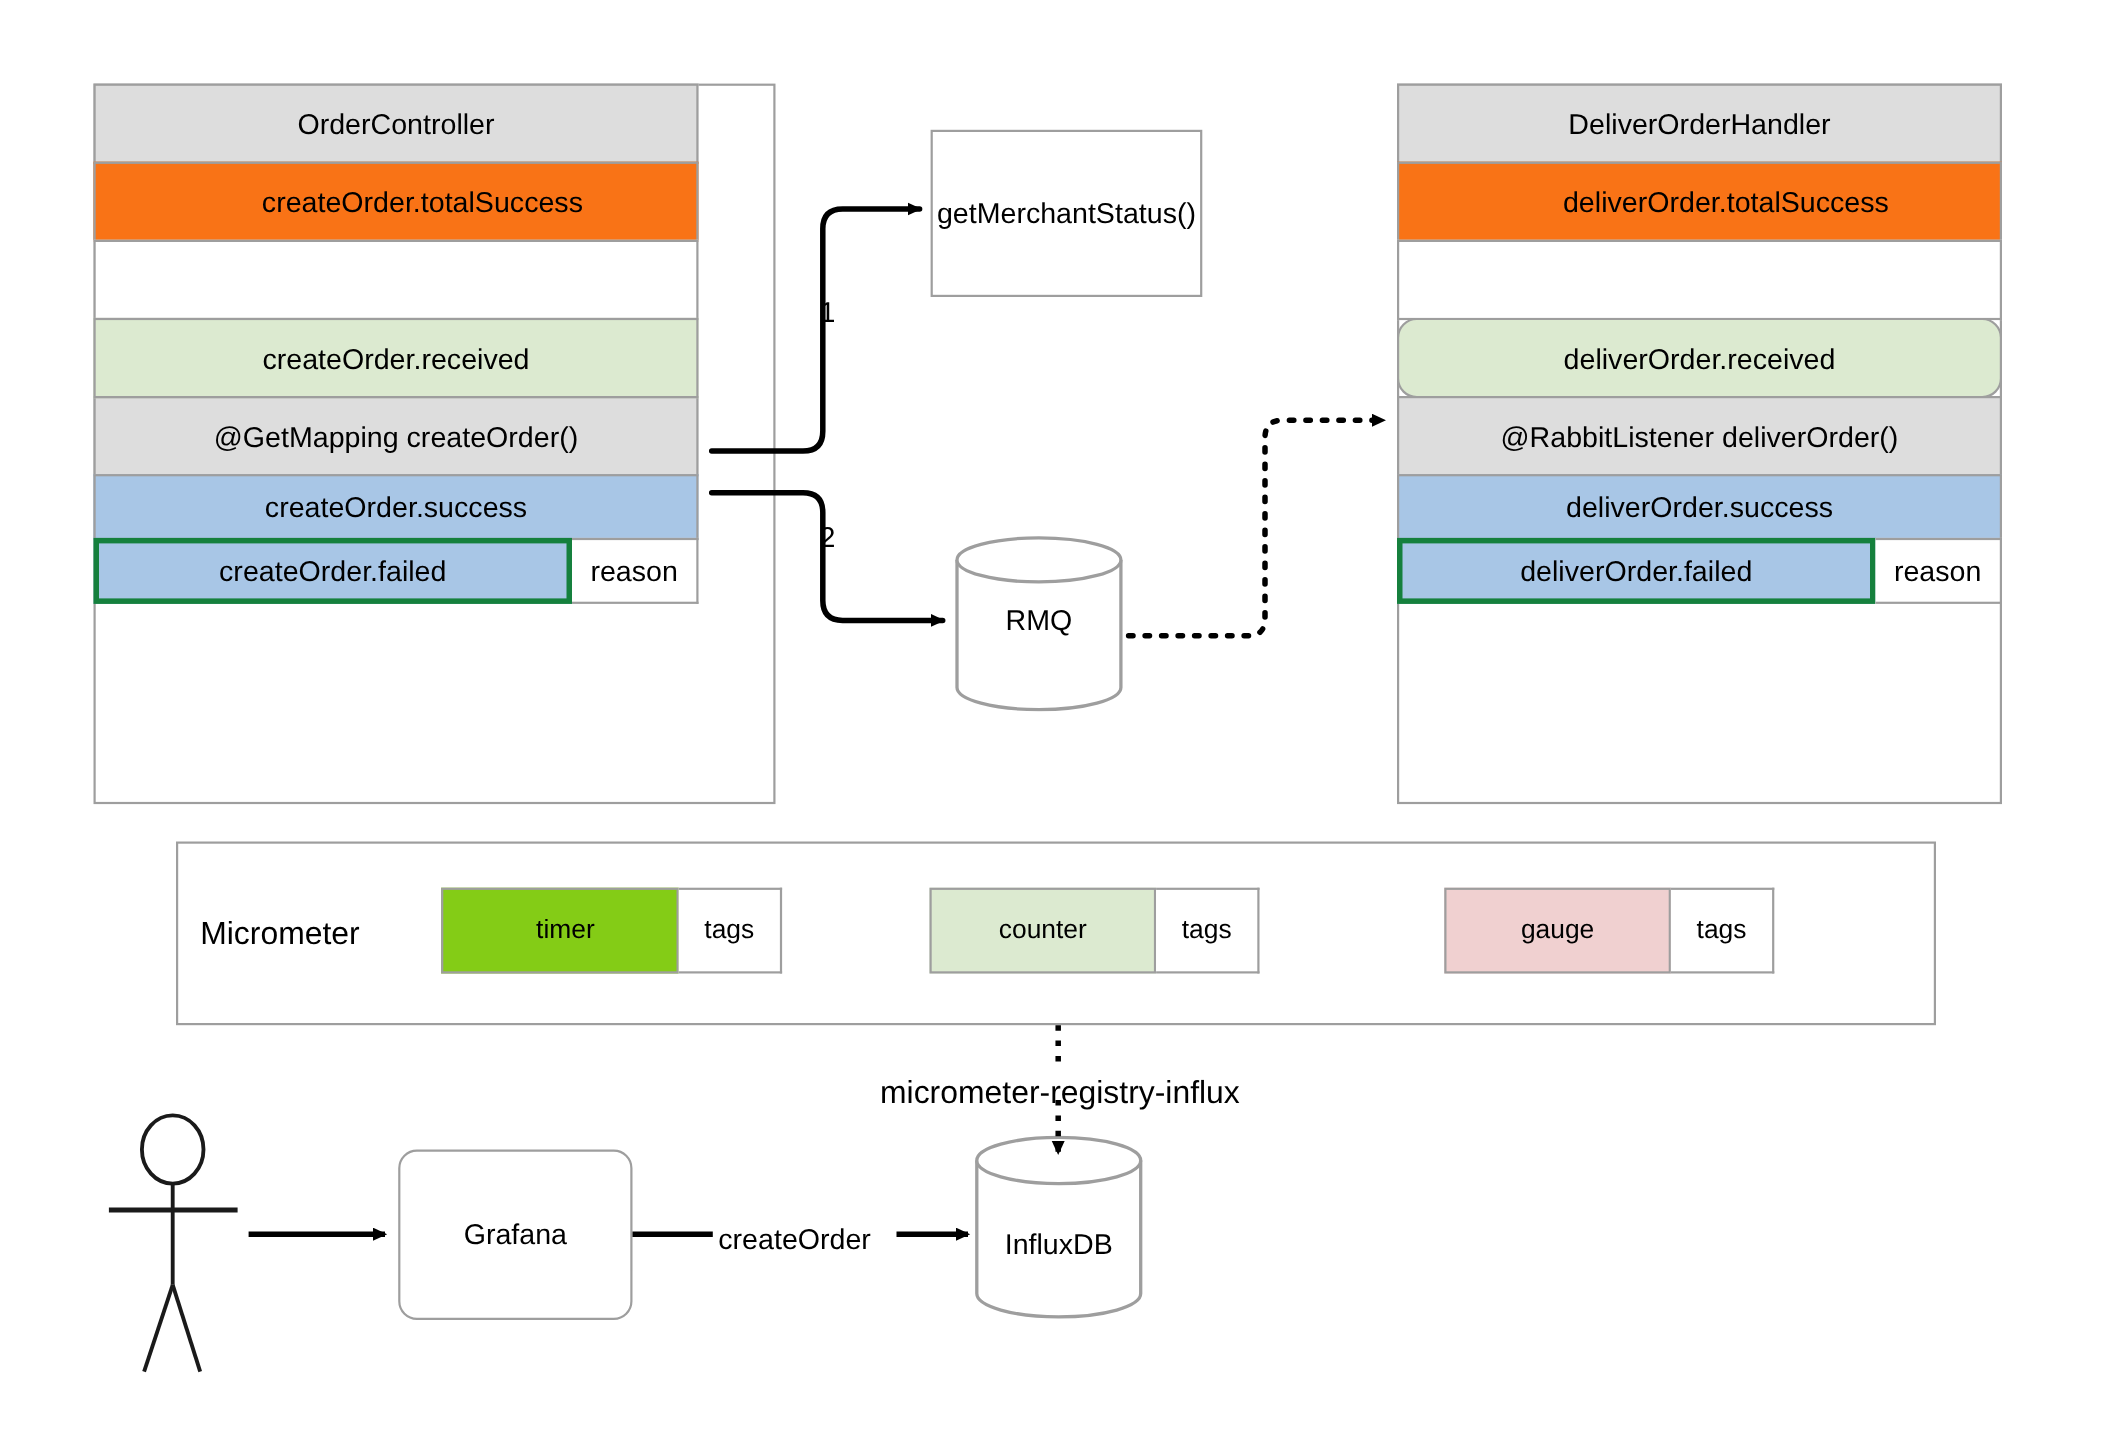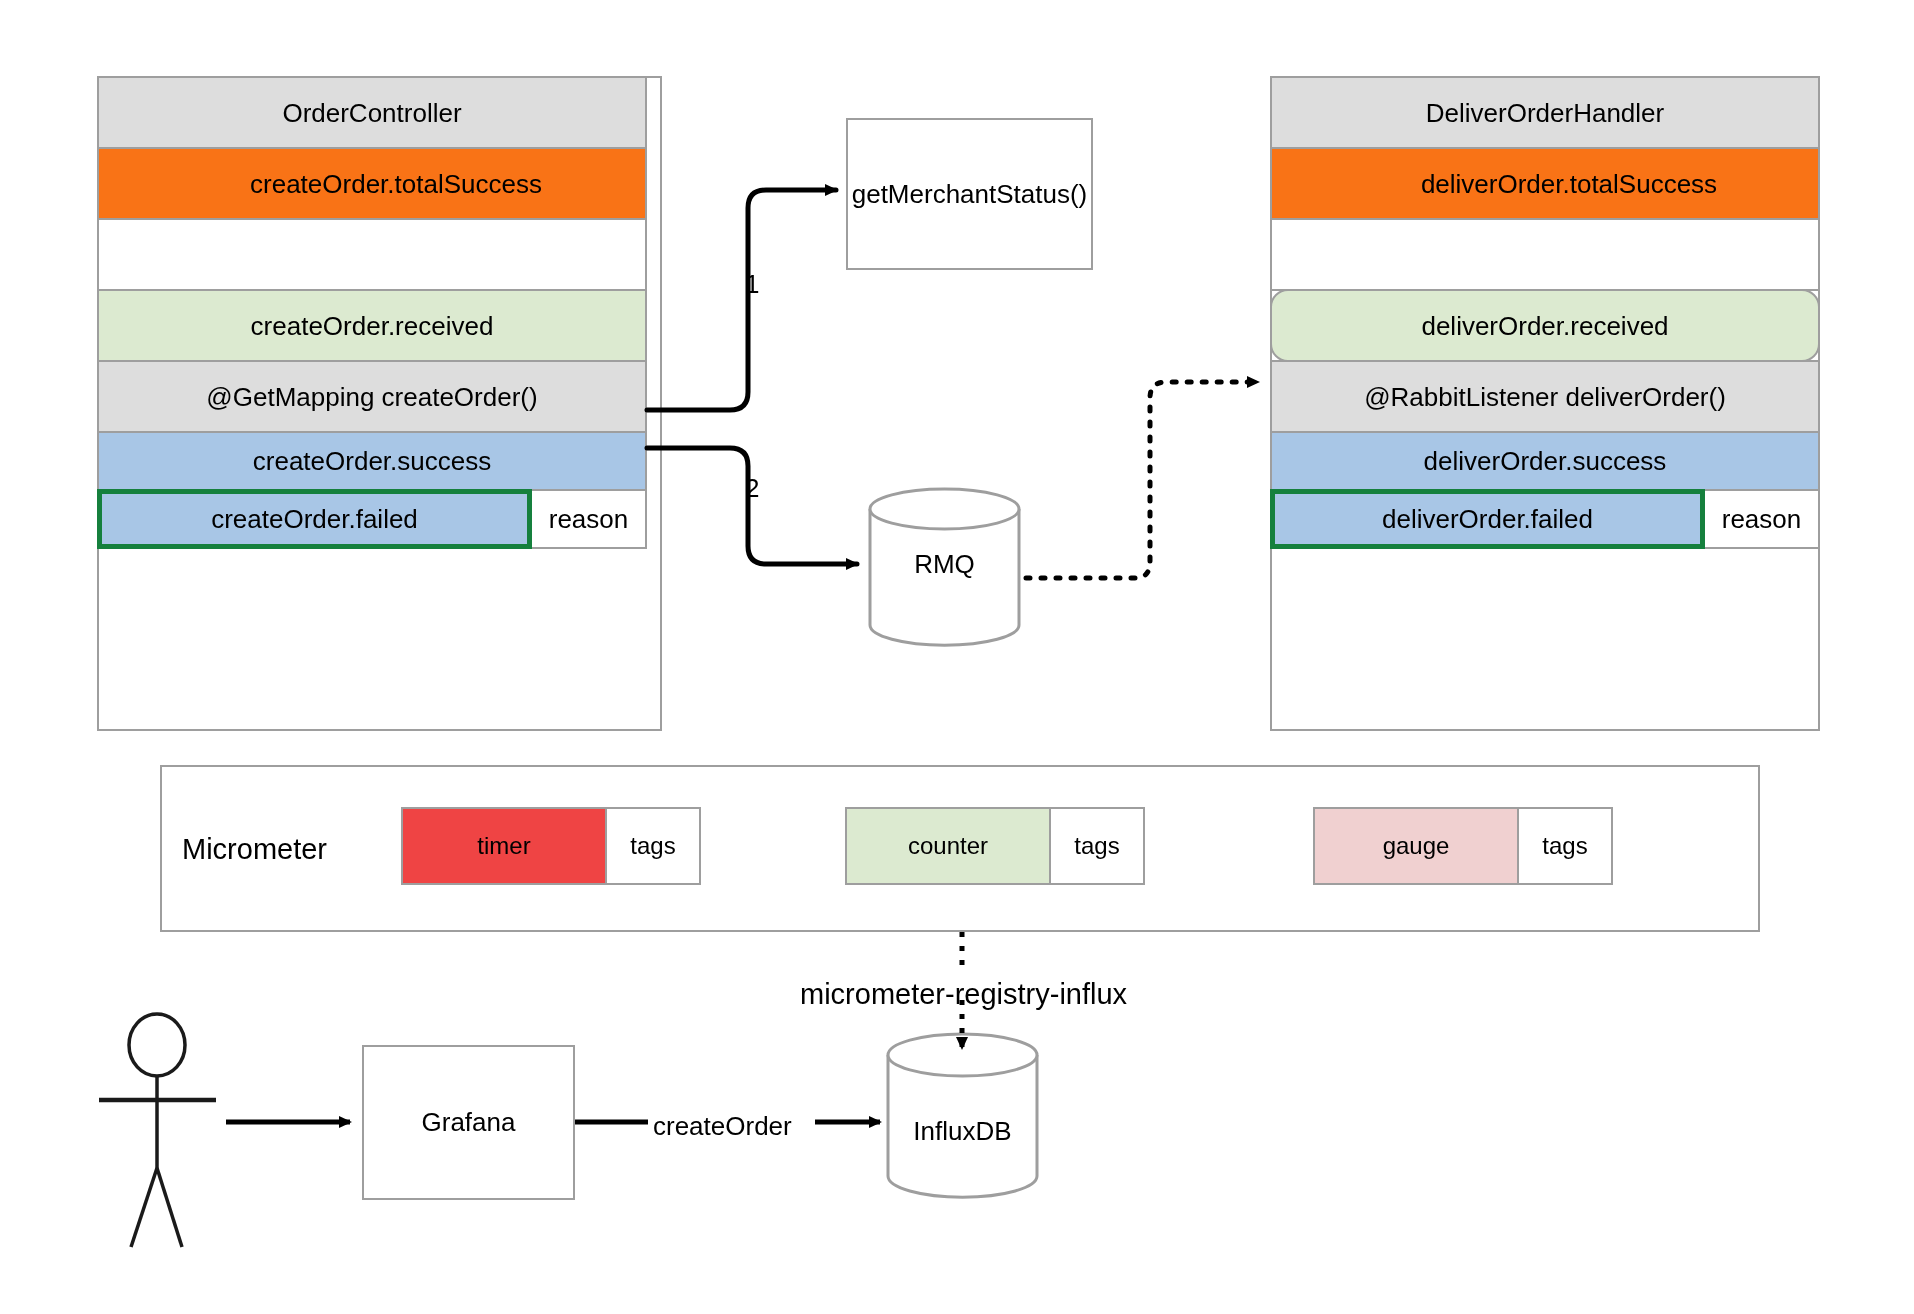--- a/index.html
+++ b/index.html
@@ -98,21 +98,21 @@
     font-size: 24px; white-space: nowrap;
   }
   .metric .tags {
     width: 92px;
     border: 2px solid #9e9e9e;
     border-left: none;
     background: #ffffff;
     display: flex; align-items: center; justify-content: center;
     font-size: 24px; white-space: nowrap;
   }
-  .metric.timer   .body { background: #ef4444; }
+  .metric.timer   .body { background: #84cc16; padding-left: 10px; }
   .metric.counter .body { background: #dcead0; }
   .metric.gauge   .body { background: #f0d0d0; }
 
   
   .cyl { position: absolute; }
   .cyl .label {
     position: absolute;
     left: 0; right: 0;
     text-align: center;
     font-size: 26px;
@@ -133,21 +133,21 @@
     width: 1914px;
     height: 1314px;
     pointer-events: none;
   }
 </style>
 </head>
 <body>
 
 <div id="canvas">
 
-  <div class="abs classbox" style="left:97px; top:76px; width:565px; height:655px;">
+  <div class="abs classbox" style="left:85px; top:76px; width:620px; height:655px;">
 
     <div class="row gray" style="left:-2px; top:-2px; width:550px; height:73px;">
       <span>OrderController</span>
     </div>
 
     <div class="row pink" style="left:-2px; top:69px; width:550px; height:73px;">
       <span>createOrder.totalSuccess</span>
     </div>
 
     <div class="row white" style="left:-2px; top:140px; width:550px; height:73px;">
@@ -263,21 +263,21 @@
     </div>
     <div class="tags">
       <span>tags</span>
     </div>
   </div>
 
   <div class="ann big" style="left:800px; top:978px;">
     <span>micrometer-registry-influx</span>
   </div>
 
-  <div class="abs plainbox" style="left:362px; top:1045px; width:213px; height:155px;">
+  <div class="abs plainbox" style="left:362px; top:1045px; width:213px; height:155px;border-radius:17px;">
     <span>Grafana</span>
   </div>
 
   <div class="ann" style="left:653px; top:1111px;">
     <span>createOrder</span>
   </div>
 
   <div class="cyl" style="left:885px; top:1032px; width:155px; height:168px;">
     <svg width="155" height="168" viewBox="0 0 155 168">
       <path d="M3,23 L3,144 A74,21 0 0 0 152,144 L152,23" fill="#ffffff" stroke="#9e9e9e" stroke-width="3"></path>

